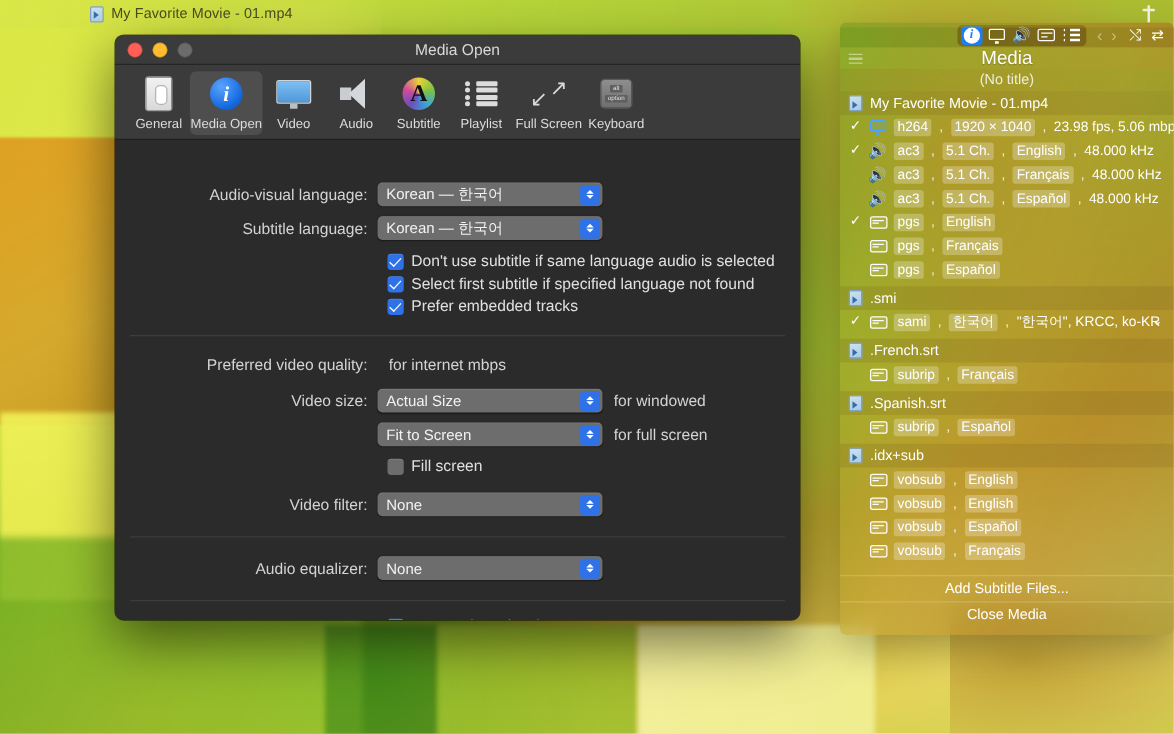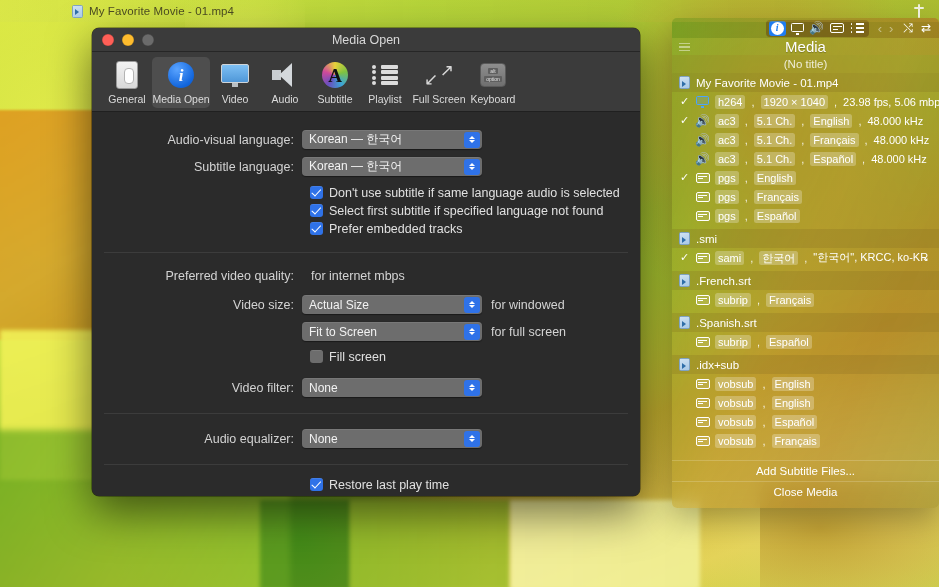--- a/index.html
+++ b/index.html
@@ -121,21 +121,21 @@
   .ic-fs{width:30px;height:26px;position:relative;color:#d8d8d8;}
   .ic-fs span{position:absolute;font-size:17px;line-height:1;}
   .ic-fs .a{right:0;top:0;}
   .ic-fs .b{left:0;bottom:0;}
   .ic-play{width:26px;height:26px;border-radius:50%;background:radial-gradient(circle at 35% 30%,#fdfdfd,#c9c9c9);display:flex;align-items:center;justify-content:center;}
   .ic-play::after{content:"";width:0;height:0;border-left:9px solid #1b1b1b;border-top:6px solid transparent;border-bottom:6px solid transparent;margin-left:3px;}
   .ic-kb{width:26px;height:24px;border-radius:4px;background:linear-gradient(180deg,#8e8e8e,#6f6f6f);border:1px solid #5a5a5a;display:flex;flex-direction:column;align-items:center;justify-content:center;gap:2px;}
   .ic-kb b{font-size:5px;color:#e2e2e2;font-weight:400;background:#5f5f5f;border-radius:1px;padding:0 2px;}
 
   
-  #prefs-body { padding:0; }
+  #prefs-body { padding:0;margin-top:16px; }
   .sep { height:1px; background:#3c3c3c; margin:0 12px; }
   .row { display:flex; align-items:center; padding:4px 0; }
   .row .lbl {
     width:210px; text-align:right; padding-right:8px;
     font-size:12.5px; color:#d3d3d3; white-space:nowrap;
   }
   .popup {
     position:relative; width:180px; height:19px; border-radius:4px;
     background:#6d6d6d; box-shadow:inset 0 .5px 0 rgba(255,255,255,.16), 0 .5px 1px rgba(0,0,0,.4);
     display:flex; align-items:center; padding-left:7px;
@@ -144,21 +144,21 @@
   .popup .arrows {
     position:absolute; right:2px; top:1.5px; width:16px; height:16px;
     border-radius:3px; background:#2f72e8;
     display:flex; flex-direction:column; align-items:center; justify-content:center;
     line-height:0;
   }
   .popup .arrows::before{content:"";width:0;height:0;border-left:3.2px solid transparent;border-right:3.2px solid transparent;border-bottom:3.6px solid #fff;margin-bottom:1.6px;}
   .popup .arrows::after{content:"";width:0;height:0;border-left:3.2px solid transparent;border-right:3.2px solid transparent;border-top:3.6px solid #fff;}
   .suffix { font-size:12.5px; color:#d3d3d3; margin-left:9px; white-space:nowrap; }
 
-  .chk-row { display:flex; align-items:flex-start; padding:2px 0 2px 218px; }
+  .chk-row { display:flex; align-items:center; padding:2px 0 2px 218px; }
   .chk {
     width:13px;height:13px;border-radius:3px;margin-right:6px;flex:0 0 auto;
     background:#6d6d6d; box-shadow: inset 0 .5px 0 rgba(255,255,255,.18);
   }
   .chk.on { background:#2f72e8; position:relative; }
   .chk.on::after{
     content:""; position:absolute; left:4px; top:1px; width:3.5px;height:7.5px;
     border:solid #fff; border-width:0 1.8px 1.8px 0; transform:rotate(43deg);
   }
   .chk-lbl { font-size:12.5px; color:#e0e0e0; white-space:nowrap; }

